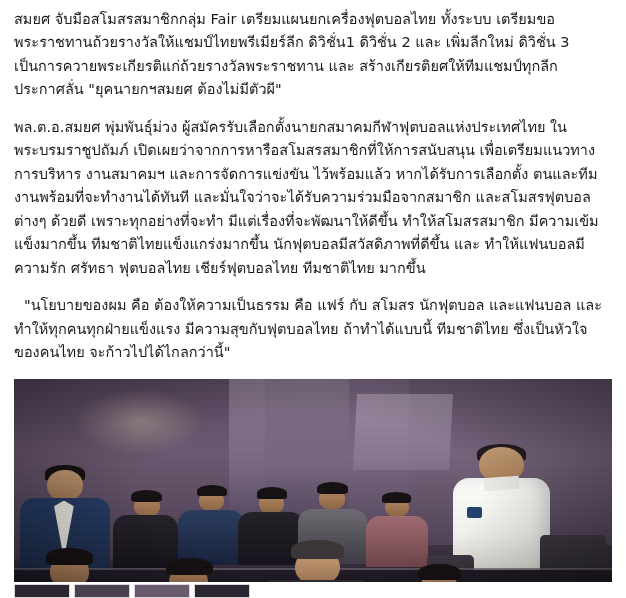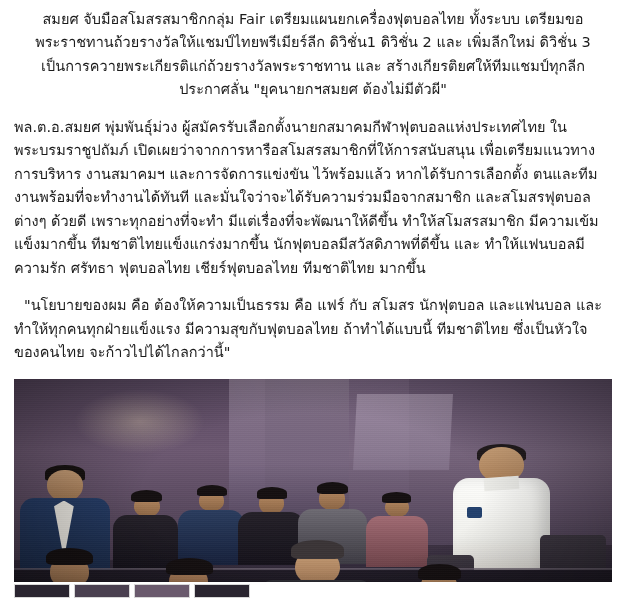--- a/index.html
+++ b/index.html
@@ -25,21 +25,20 @@
   }
   p.para {
     margin: 0 0 14px 0;
     font-size: 14.5px;
     line-height: 1.62;
     color: #1b1b1b;
     text-align: left;
     word-break: break-word;
   }
   p.lead {
-    text-align: center;
   }
   p.quote {
     text-indent: 10px;
   }
   .photo-wrap {
     margin: 4px 14px 0 14px;
     width: 598px;
     height: 252px;
     position: relative;
     overflow: hidden;

